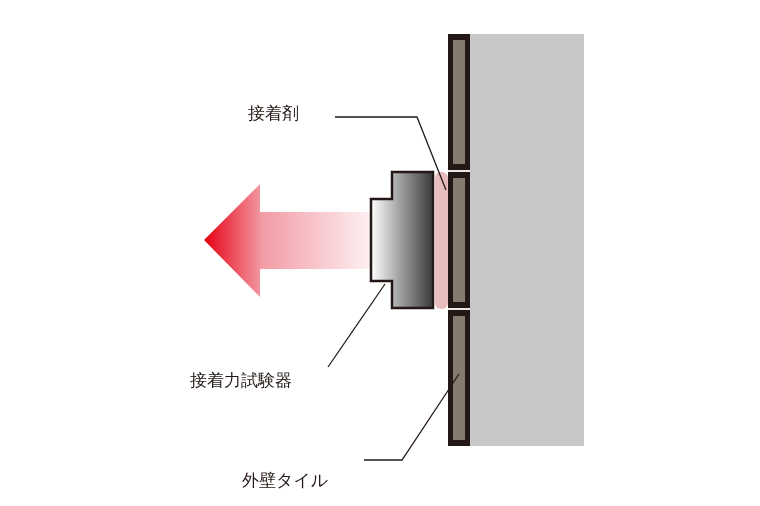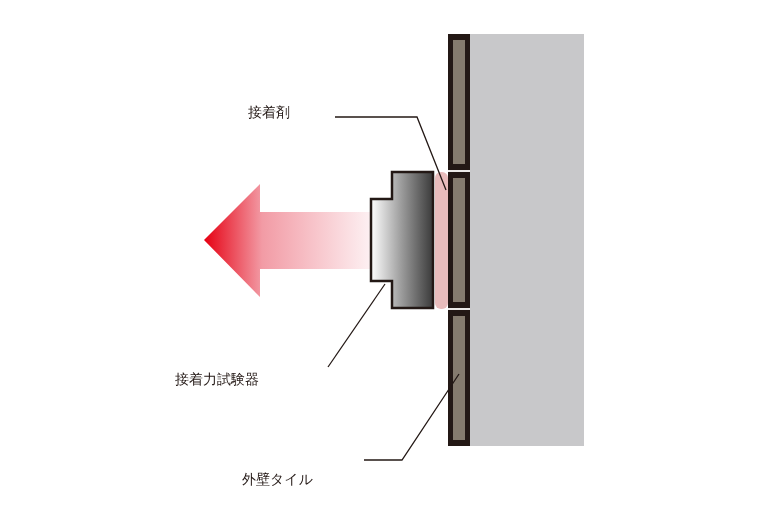--- a/index.html
+++ b/index.html
@@ -1,18 +1,18 @@
 <!DOCTYPE html>
 <html><head>
 <meta charset="utf-8">
 <style>
   html,body{margin:0;padding:0;background:#ffffff;}
   body{width:760px;height:506px;position:relative;overflow:hidden;font-family:"DejaVu Sans","Liberation Sans",sans-serif;}
   svg{position:absolute;left:0;top:0;}
-  .label{position:absolute;font-size:14px;color:#231815;white-space:nowrap;line-height:1;}
+  .label{position:absolute;font-size:17px;color:#231815;white-space:nowrap;line-height:1;}
 </style>
 </head>
 <body>
 
 <svg width="760" height="506" viewBox="0 0 760 506">
   <defs>
     <linearGradient id="arrowGrad" x1="0" y1="0" x2="1" y2="0">
       <stop offset="0" stop-color="#e60012"></stop>
       <stop offset="0.35" stop-color="#f29ba5"></stop>
       <stop offset="1" stop-color="#fdf0f2"></stop>
@@ -42,14 +42,14 @@
   <polygon points="204,240 260,184 260,212 370,212 370,269 260,269 260,297" fill="url(#arrowGrad)"></polygon>
 
   <path d="M392,172 L433,172 L433,308 L392,308 L392,281 L371,281 L371,199 L392,199 Z" fill="url(#testerGrad)" stroke="#231815" stroke-width="2.5"></path>
 
   <polyline points="335,117 417,117 446,190" fill="none" stroke="#231815" stroke-width="1.3"></polyline>
   <line x1="328" y1="367" x2="385" y2="284" stroke="#231815" stroke-width="1.3"></line>
   <polyline points="364,460 402,460 459,374" fill="none" stroke="#231815" stroke-width="1.3"></polyline>
 </svg>
 
 <div class="label" style="left:248px;top:105px;">接着剤</div>
-<div class="label" style="left:175px;top:372px;">接着力試験器</div>
+<div class="label" style="left:190px;top:372px;">接着力試験器</div>
 <div class="label" style="left:242px;top:472px;">外壁タイル</div>
 
 </body></html>

